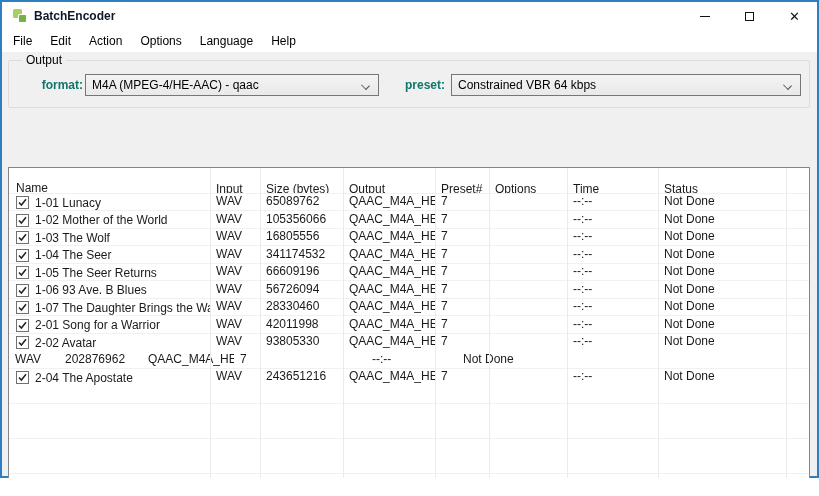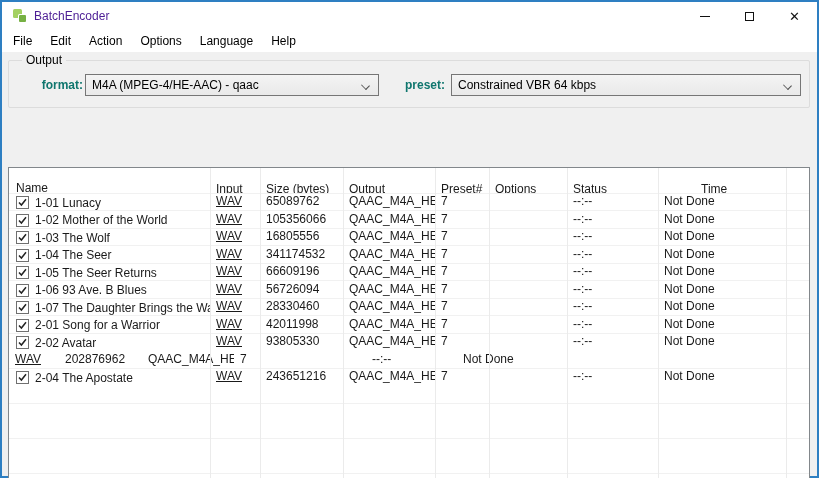--- a/index.html
+++ b/index.html
@@ -7,21 +7,21 @@
     font-family:"Liberation Sans","DejaVu Sans",sans-serif; }
   #stage { position:relative; width:819px; height:496px; background:#ffffff; }
 
   
   .window { position:absolute; left:0; top:0; width:819px; height:478px;
     background:#ffffff; border:2px solid #2e7fc2; }
 
   
   .titlebar { position:absolute; left:0; top:0; width:100%; height:28px; background:#ffffff; }
   .app-icon { position:absolute; left:10px; top:6px; width:16px; height:16px; }
-  .title-text { position:absolute; left:32px; top:7px; font-size:12px; color:#4c1d95; white-space:nowrap; }
+  .title-text { position:absolute; left:32px; top:7px; font-size:12px; color:#0f172a; white-space:nowrap;font-weight:bold; }
   .caption-btns { position:absolute; right:0; top:0; height:28px; display:flex; }
   .cap-btn { width:45px; height:28px; display:flex; align-items:center; justify-content:center; color:#111; }
   .glyph-min { width:10px; height:0; border-top:1px solid #111; display:block; }
   .glyph-max { width:9px; height:9px; border:1px solid #111; display:block; }
   .glyph-close { font-size:13px; line-height:1; font-weight:400; }
 
   
   .menubar { position:absolute; left:0; top:28px; width:100%; height:22px; background:#ffffff;
     display:flex; align-items:center; padding-left:2px; }
   .menu-item { font-size:12px; color:#000; padding:3px 9px; white-space:nowrap; }
@@ -54,21 +54,21 @@
   .list-inner { position:relative; width:800px; height:100%; }
   .v-line { position:absolute; top:0; bottom:0; width:1px; background:#ebebeb; }
   .list-header { position:absolute; left:0; top:0; width:100%; height:25px; background:#ffffff; display:flex; }
   .hcell { font-size:12px; color:#1a1a1a; padding:14px 0 0 6px; white-space:nowrap; overflow:hidden; }
   .list-body { position:absolute; left:0; top:25px; right:0; bottom:0;
     border-top:1px solid #f1f1f1;
     background:repeating-linear-gradient(to bottom, transparent 0px, transparent 16.5px, #f1f1f1 16.5px, #f1f1f1 17.5px); }
   .lrow { position:relative; width:100%; height:17.5px; display:flex; }
   .cell { font-size:12px; color:#1a1a1a; padding-left:6px; white-space:nowrap; overflow:hidden; flex:none; }
   .c0 { width:201px; display:flex; align-items:center; padding-left:7px; }
-  .c1 { width:50px;text-decoration:underline; }  .c2 { width:83px; }  .c3 { width:92px; }
+  .c1 { width:50px; }  .c2 { width:83px; }  .c3 { width:92px; }
   .c4 { width:54px; }  .c5 { width:78px; }  .c6 { width:91px; }
   .c7 { width:128px; }
   .checkbox { width:13px; height:13px; background:#fff; border:1px solid #707070;
     display:inline-flex; align-items:center; justify-content:center; margin-right:6px; flex:none; }
   .row-name { font-size:12px; color:#1a1a1a; white-space:nowrap; overflow:hidden; }
 
   .below-window { position:absolute; left:0; top:478px; width:819px; height:18px; background:#ffffff; }
 </style>
 </head>
 <body>
@@ -123,22 +123,22 @@
 
       <div class="list">
         <div class="list-inner" id="list-inner">
           <div class="list-header" id="list-header">
               <div class="hcell c0">Name</div>
               <div class="hcell c1">Input</div>
               <div class="hcell c2">Size (bytes)</div>
               <div class="hcell c3">Output</div>
               <div class="hcell c4">Preset#</div>
               <div class="hcell c5">Options</div>
+              <div class="hcell c6">Time</div>
               <div class="hcell c7">Status</div>
-              <div class="hcell c6">Time</div>
             </div>
           <div class="list-body" id="list-body">
               <div class="lrow">
                 <div class="cell c0">
                   <span class="checkbox">
                     <svg width="9" height="9" viewBox="0 0 9 9">
                       <path d="M1 4.5 L3.4 7 L8 1.3" stroke="#222" fill="none" stroke-width="1.5"></path>
                     </svg>
                   </span>
                   <span class="row-name">1-01 Lunacy</span>

